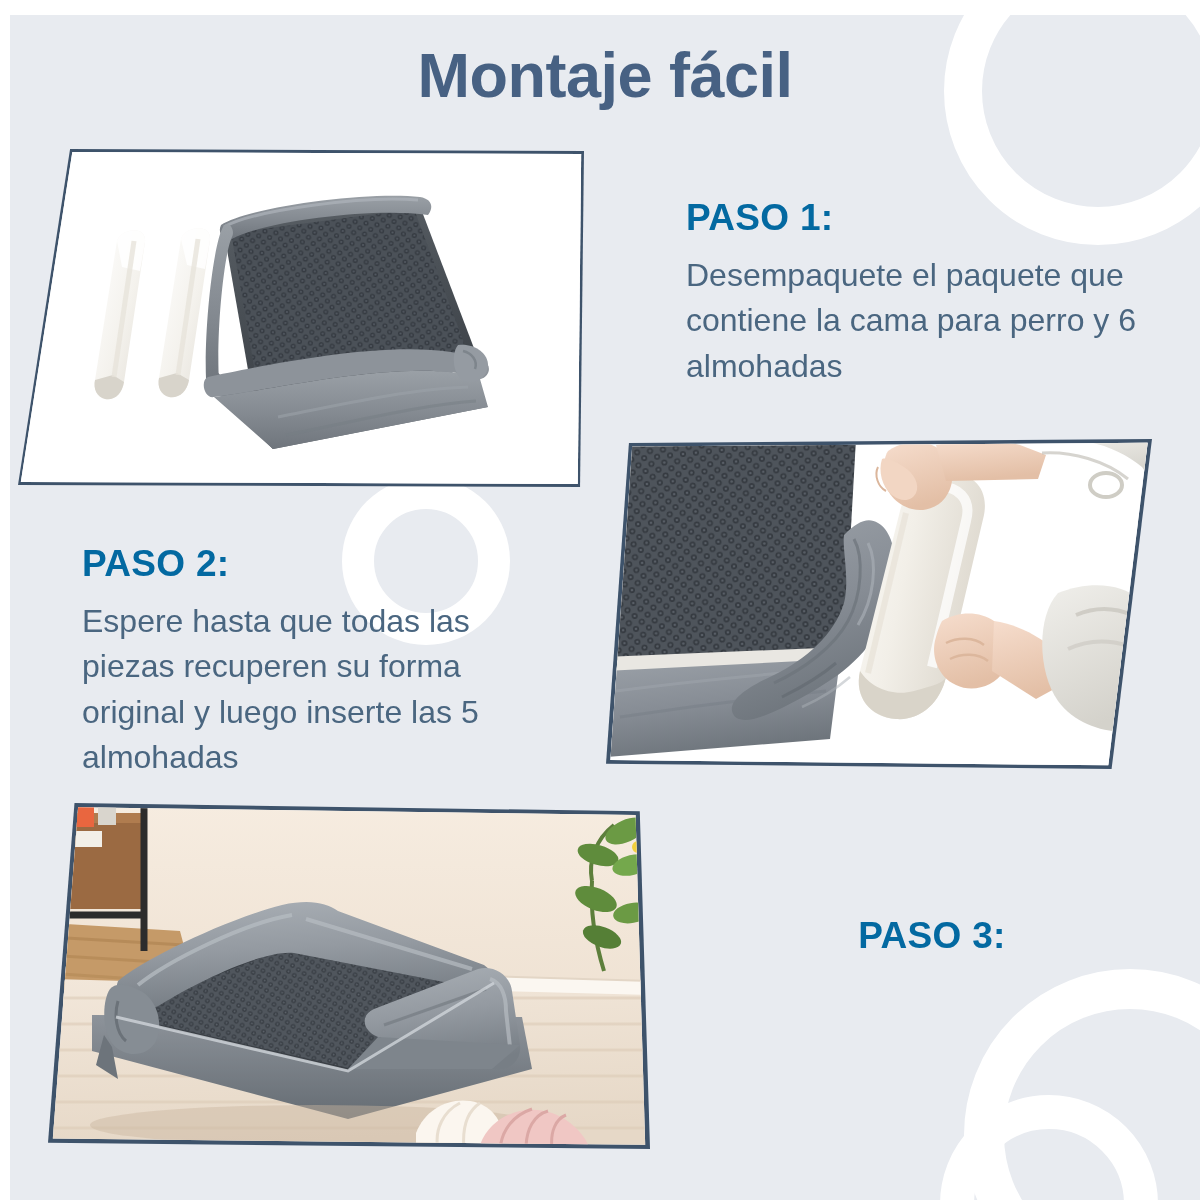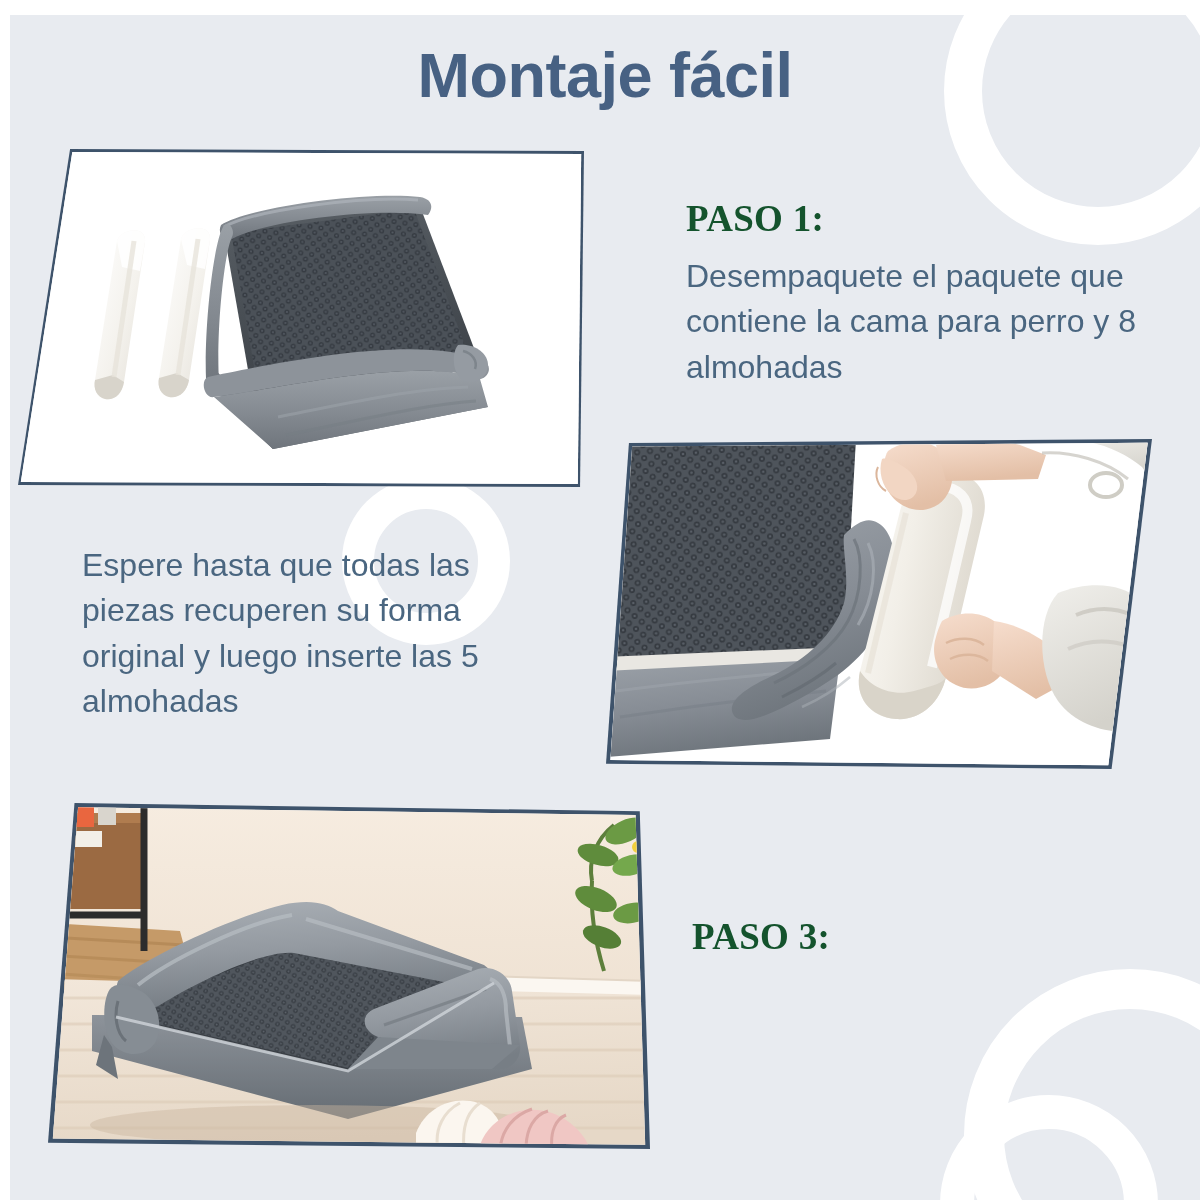--- a/index.html
+++ b/index.html
@@ -61,34 +61,33 @@
     color: #476183;
     letter-spacing: -0.5px;
     z-index: 6;
   }
 
   
   .step-block { position: absolute; z-index: 6; }
   .step-head {
     font-size: 37px;
     font-weight: bold;
-    color: #14532d;
+    color: #0369a1;
     margin-bottom: 14px;
     letter-spacing: 0.3px;
-    font-family: Liberation Serif, serif;
   }
   .step-body {
     font-size: 32px;
     font-weight: normal;
     color: #4a6680;
     line-height: 1.42;
   }
   #step-1 { left: 676px; top: 182px; width: 470px; }
   #step-2 { left: 72px;  top: 528px; width: 470px; }
-  #step-3 { left: 682px; top: 900px; width: 480px; }
+  #step-3 { left: 682px; top: 900px; width: 480px; text-align: center; }
 
   
   .photo-card {
     position: absolute;
     background: #3e536b;
     z-index: 4;
   }
   .photo-inner {
     position: absolute;
     inset: 0;
@@ -392,24 +391,25 @@
           <path d="M452,346 C454,326 466,312 484,306" stroke="#dba8a5" stroke-width="3" fill="none"></path>
           <path d="M478,346 C478,326 486,312 500,308" stroke="#dba8a5" stroke-width="3" fill="none"></path>
           <path d="M504,346 C502,328 508,316 518,312" stroke="#dba8a5" stroke-width="3" fill="none"></path>
         </g>
       </svg>
     </div>
   </div>
 
   <div class="step-block" id="step-1">
     <div class="step-head">PASO 1:</div>
-    <div class="step-body">Desempaquete el paquete que contiene la cama para perro y 8 almohadas</div>
+    <div class="step-body">Desempaquete el paquete que contiene la cama para perro y 6 almohadas</div>
   </div>
 
   <div class="step-block" id="step-2">
+    <div class="step-head">PASO 2:</div>
     <div class="step-body">Espere hasta que todas las piezas recuperen su forma original y luego inserte las 5 almohadas</div>
   </div>
 
   <div class="step-block" id="step-3">
     <div class="step-head">PASO 3:</div>
   </div>
 
 </div>
 
 </body></html>

